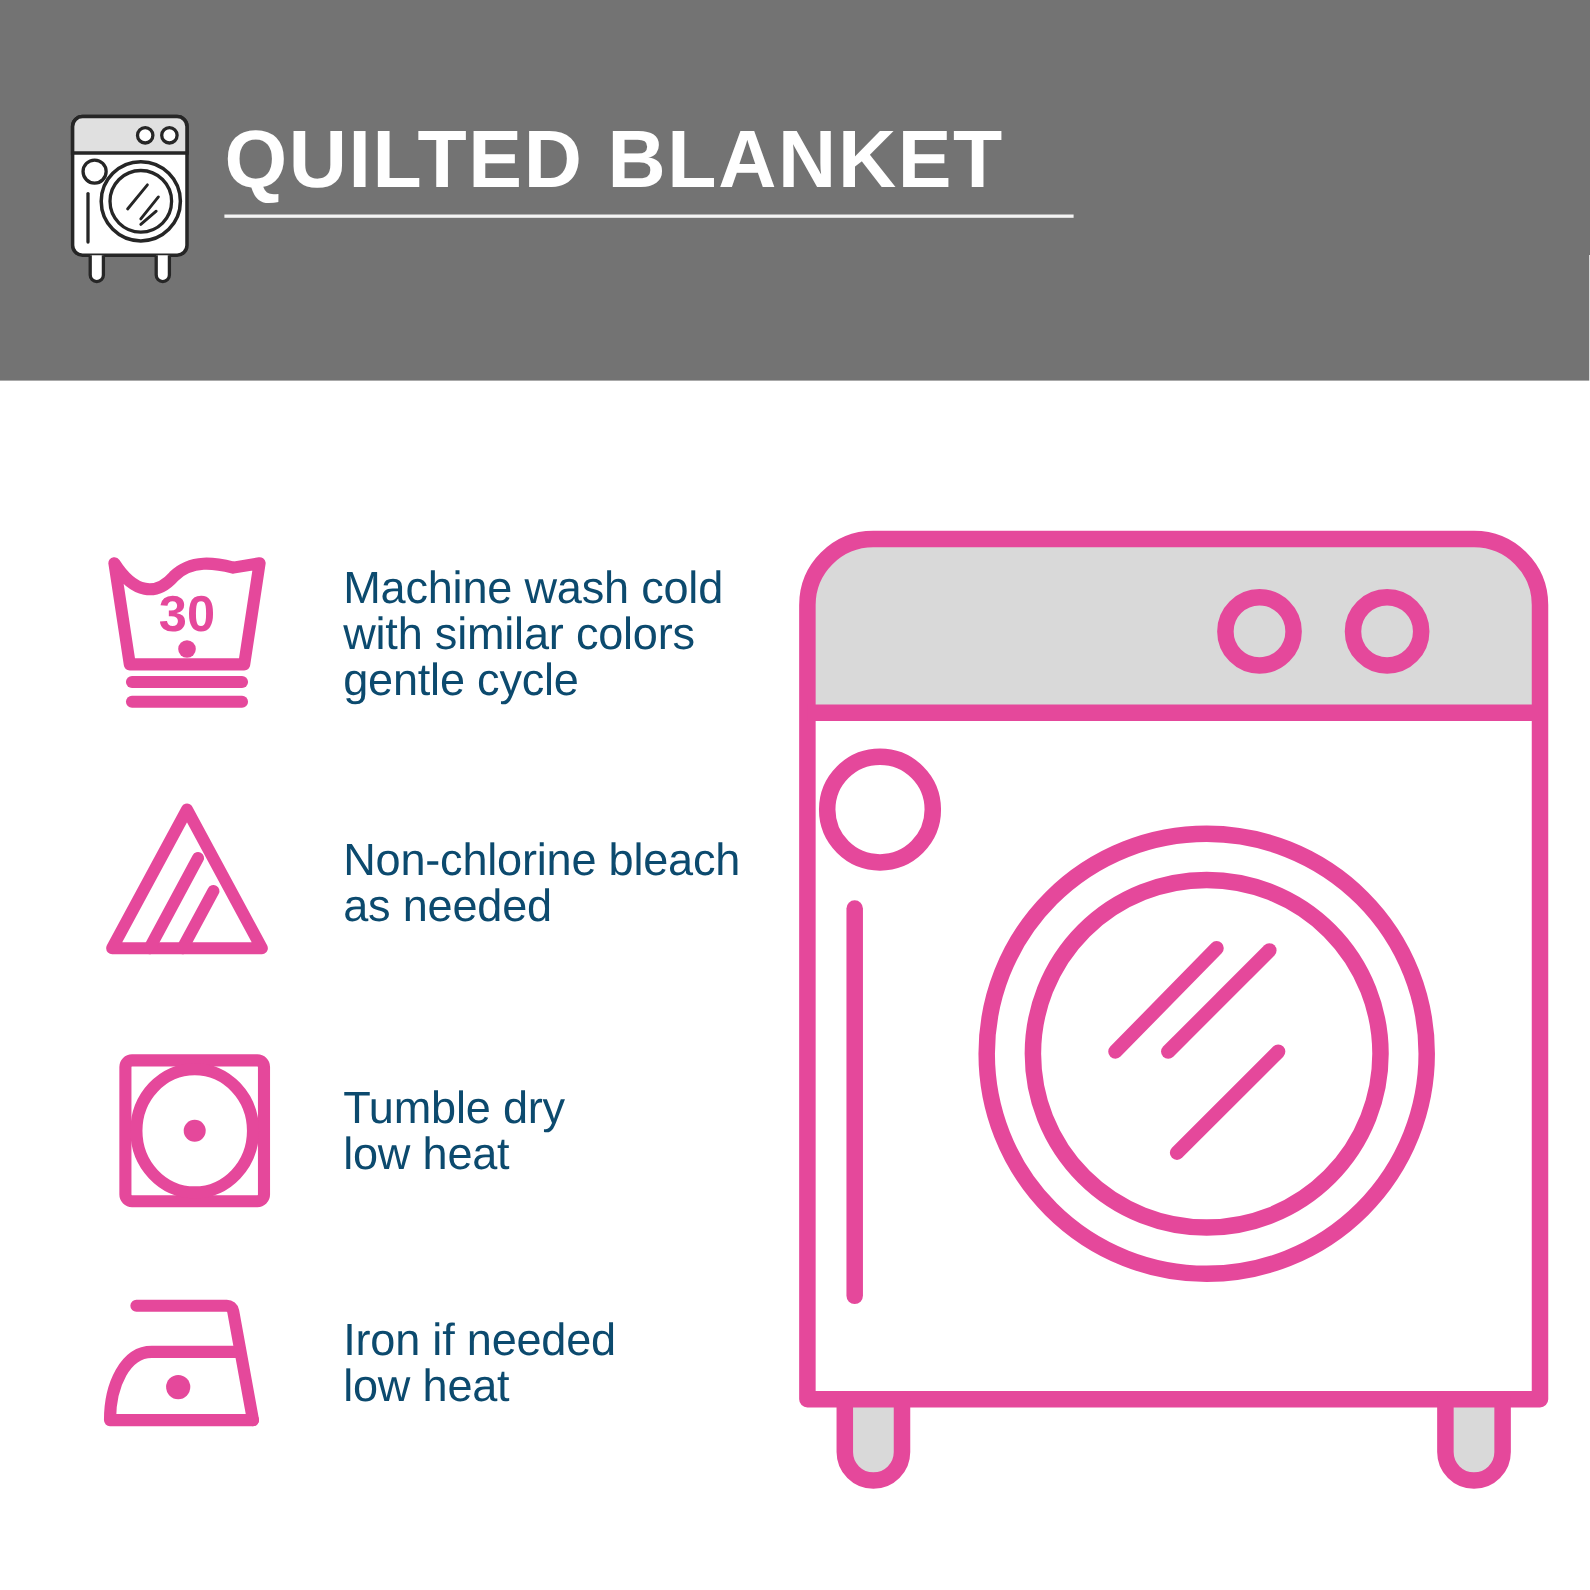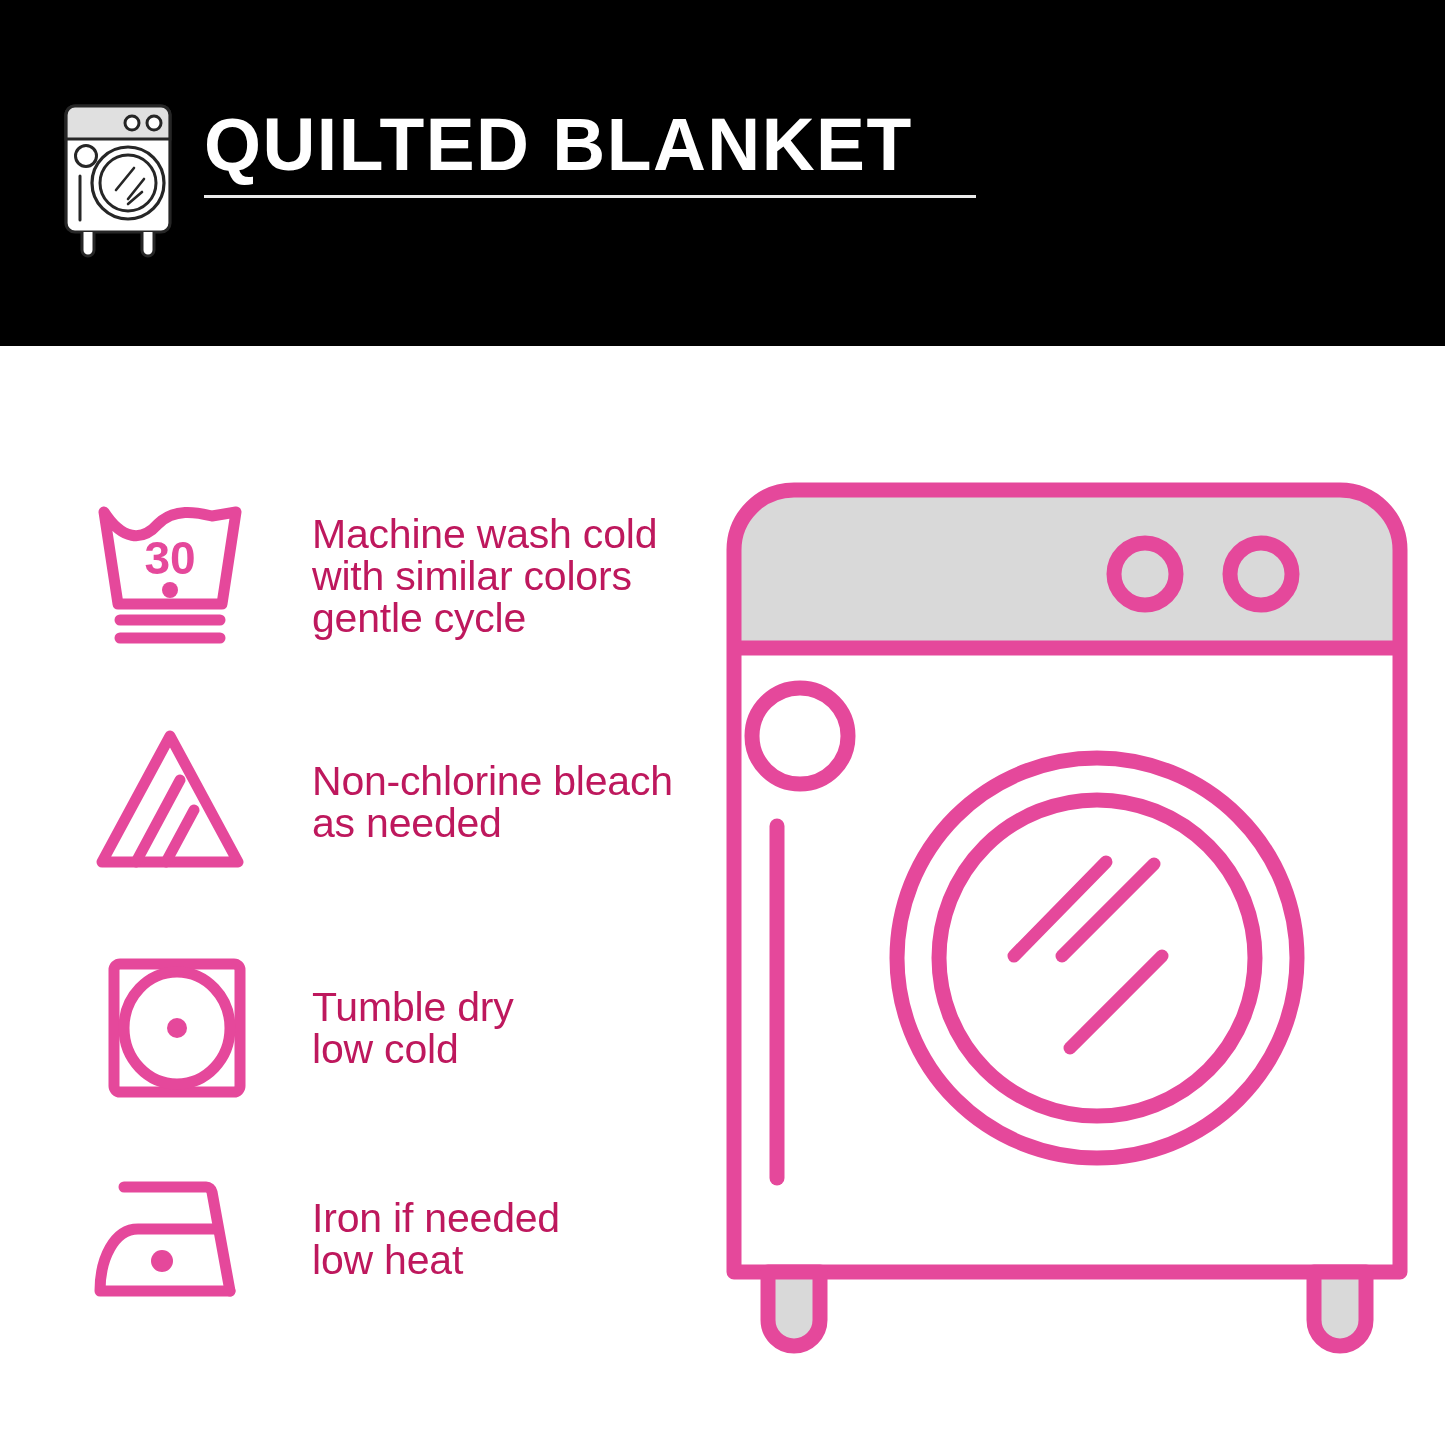--- a/index.html
+++ b/index.html
@@ -20,21 +20,21 @@
     background: #ffffff;
   }
 
   
   #header {
     position: absolute;
     left: 0;
     top: 0;
     width: 1445px;
     height: 346px;
-    background: #000000;
+    background: #737373;
   }
 
   #header-icon {
     position: absolute;
     left: 58px;
     top: 100px;
     width: 132px;
     height: 160px;
   }
 
@@ -109,21 +109,21 @@
     overflow: visible;
   }
 
   .care-text {
     flex: 1 1 auto;
     margin-left: 48px;
     font-family: "Liberation Sans", sans-serif;
     font-size: 41px;
     line-height: 42px;
     font-weight: 400;
-    color: #be185d;
+    color: #0c4a6e;
     letter-spacing: -0.2px;
     white-space: pre-line;
   }
 
   #row-wash   { top: 150px; }
   #row-bleach { top: 376px; }
   #row-dry    { top: 602px; }
   #row-iron   { top: 813px; }
 
   
@@ -230,21 +230,21 @@
       <div class="care-symbol">
         <svg viewBox="0 0 180 160" xmlns="http://www.w3.org/2000/svg">
           <g fill="none" stroke="#e5489b" stroke-width="11" stroke-linecap="round" stroke-linejoin="round">
             <rect x="30" y="16" width="126" height="128" rx="6" ry="6"></rect>
             <ellipse cx="93" cy="80" rx="53" ry="56"></ellipse>
           </g>
           <circle cx="93" cy="80" r="10" fill="#e5489b"></circle>
         </svg>
       </div>
       <div class="care-text">Tumble dry
-low cold</div>
+low heat</div>
     </div>
 
     <div class="care-row" id="row-iron">
       <div class="care-symbol">
         <svg viewBox="0 0 180 160" xmlns="http://www.w3.org/2000/svg">
           <g fill="none" stroke="#e5489b" stroke-width="11" stroke-linecap="round" stroke-linejoin="round">
 
             <path d="M40 28 H 122 a6 6 0 0 1 6 5 L 146 132"></path>
 
             <path d="M134 70 H 54 C 30 70, 16 100, 16 132 H 146"></path>

